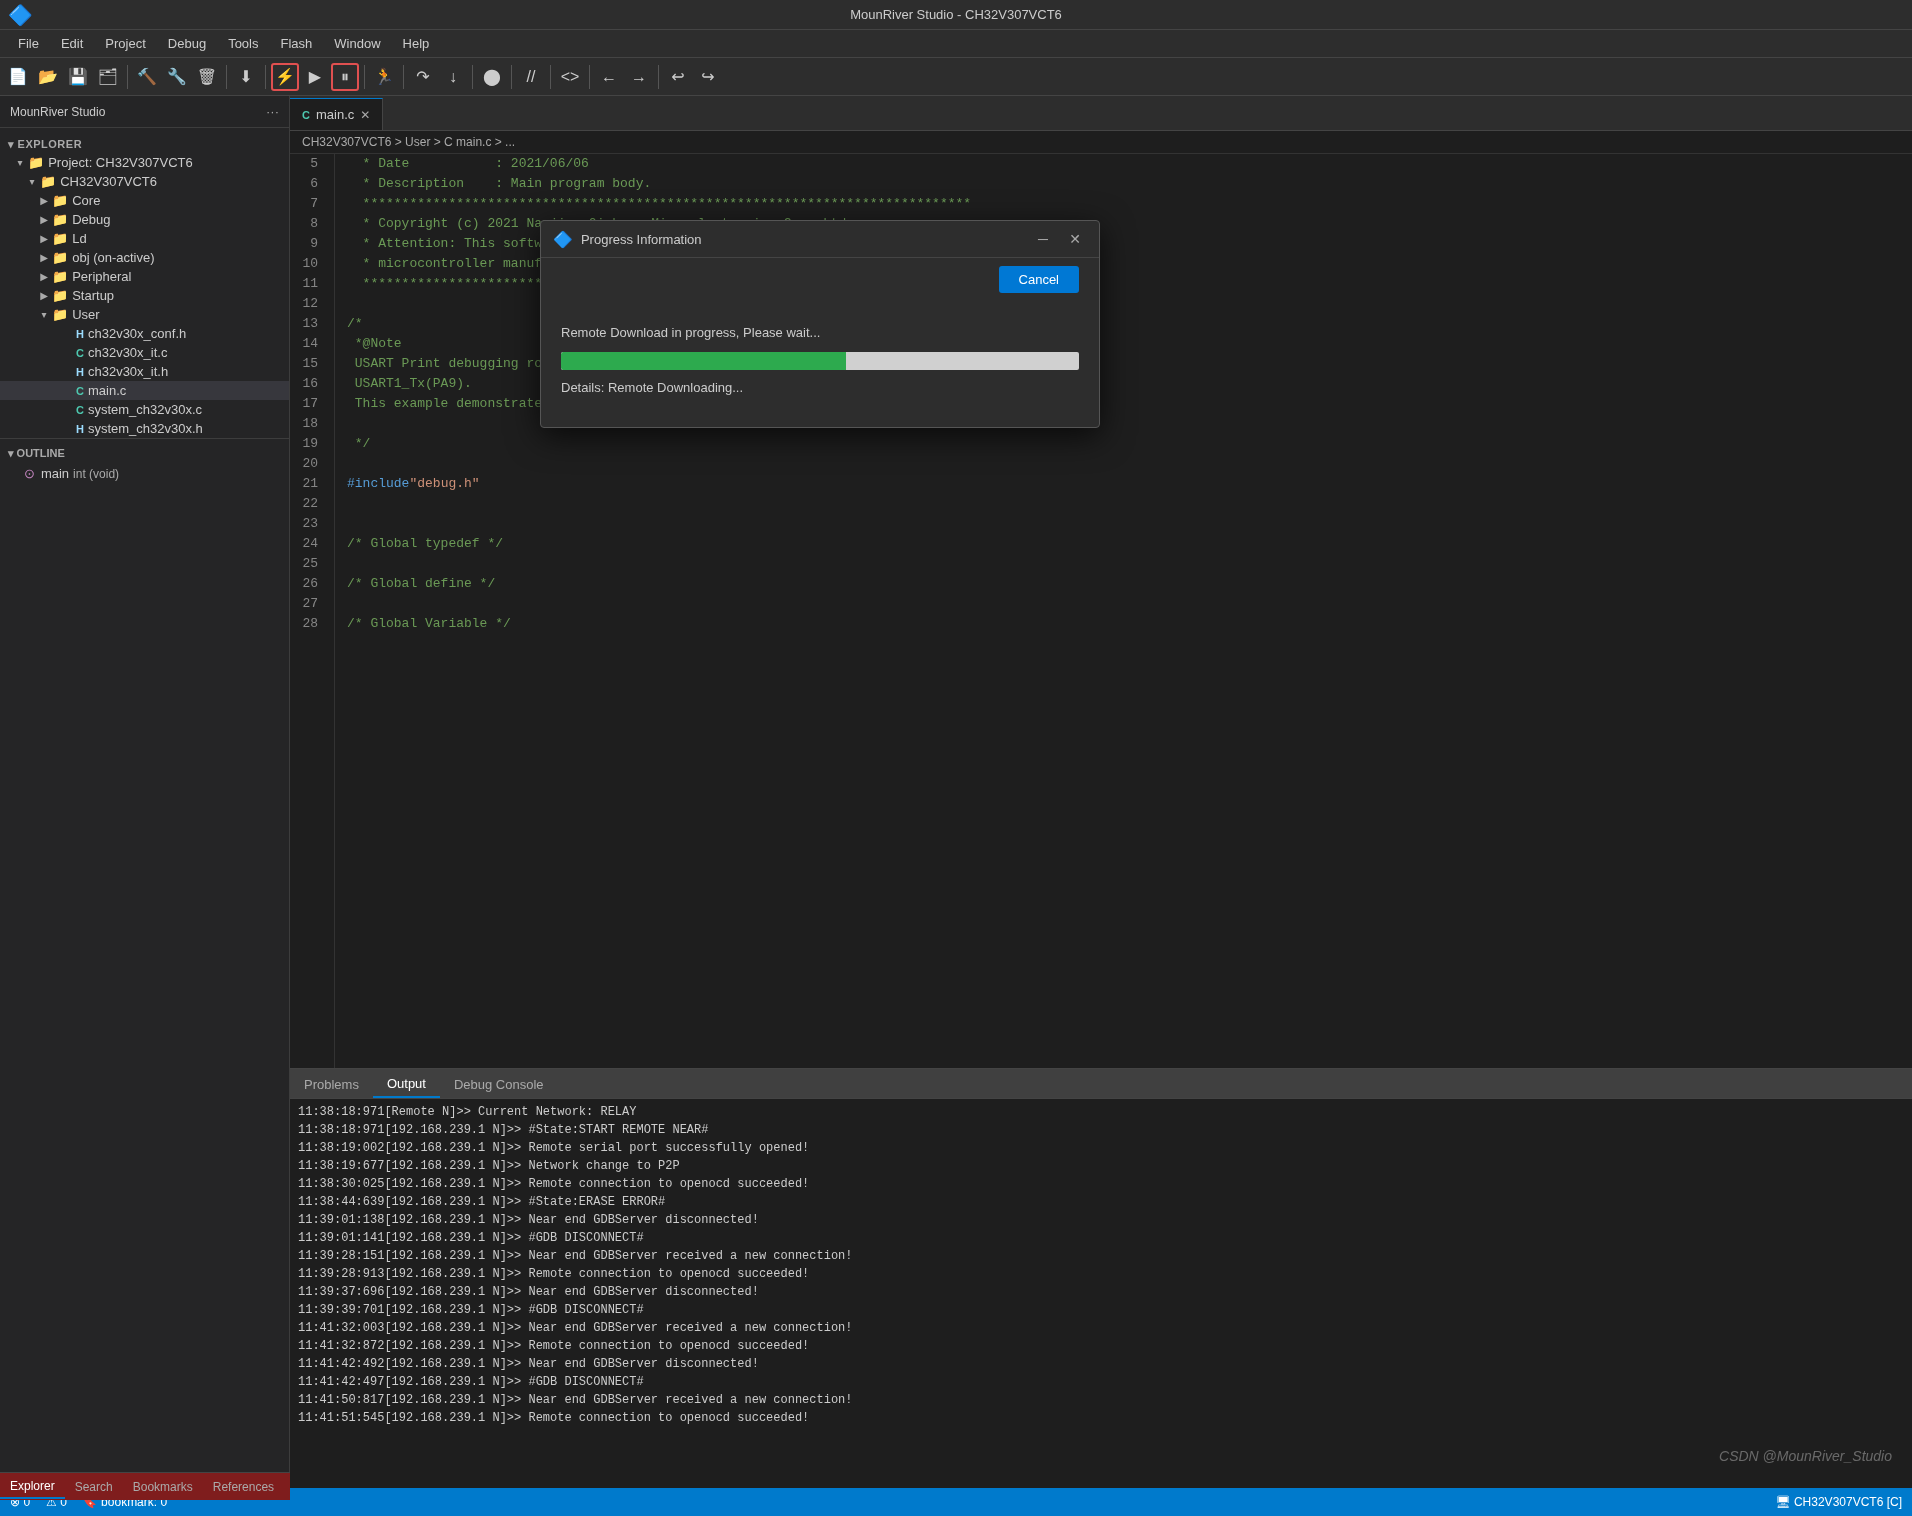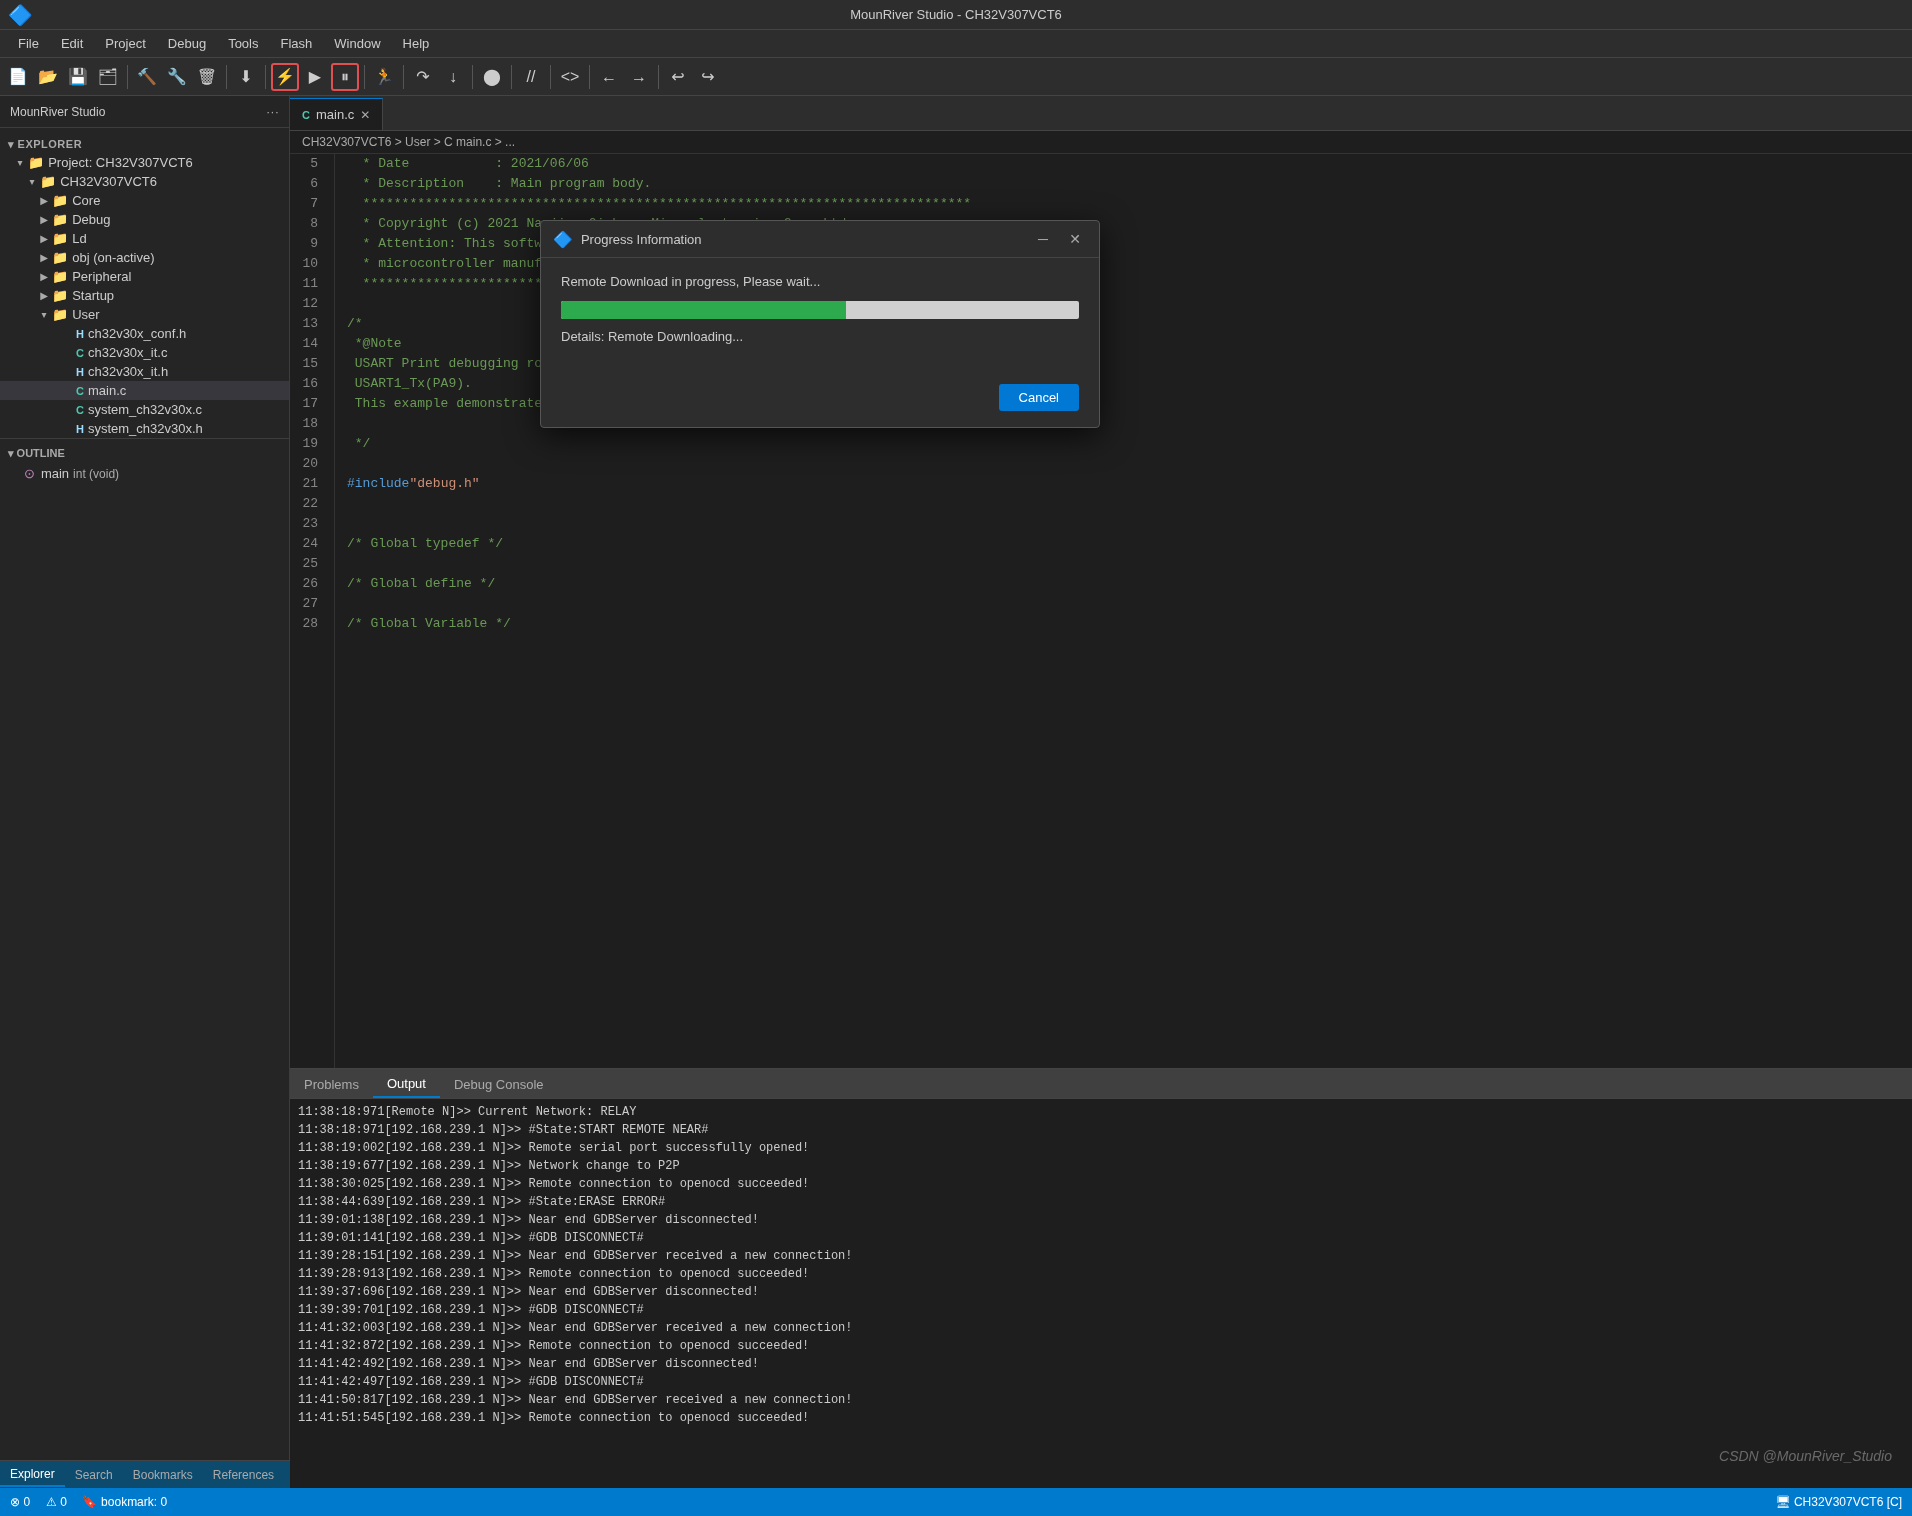--- a/index.html
+++ b/index.html
@@ -643,32 +643,32 @@
   <span style="margin-left:auto;">🖥 CH32V307VCT6 [C]</span>
 </div>
 
 <div id="progress-dialog">
   <div id="dialog-title-bar">
     <span style="font-size:16px;">🔷</span>
     <span class="dialog-title">Progress Information</span>
     <span class="dialog-btn-min">─</span>
     <span class="dialog-btn-close">✕</span>
   </div>
+  <div id="dialog-footer">
+    <button id="cancel-btn">Cancel</button>
+  </div>
   <div id="dialog-body">
     <div id="dialog-message">Remote Download in progress, Please wait...</div>
     <div id="progress-bar-container">
       <div id="progress-bar-fill"></div>
     </div>
     <div id="dialog-details">Details: Remote Downloading...</div>
   </div>
-  <div id="dialog-footer">
-    <button id="cancel-btn">Cancel</button>
-  </div>
 </div>
 
 <div id="watermark">CSDN @MounRiver_Studio</div>
 
-<div style="position:absolute;bottom:28px;left:0;width:290px;background:#0c4a6e;border-top:1px solid #444;display:flex;height:28px;align-items:center;margin-top:8px;">
+<div style="position:absolute;bottom:16px;left:0;width:290px;background:#7f1d1d;border-top:1px solid #444;display:flex;height:28px;align-items:center;margin-top:8px;">
   <span style="padding:4px 10px;font-size:12px;color:#fff;border-bottom:2px solid #007acc;cursor:pointer;">Explorer</span>
   <span style="padding:4px 10px;font-size:12px;color:#aaa;cursor:pointer;">Search</span>
   <span style="padding:4px 10px;font-size:12px;color:#aaa;cursor:pointer;">Bookmarks</span>
   <span style="padding:4px 10px;font-size:12px;color:#aaa;cursor:pointer;">References</span>
 </div>
 
 </body></html>

